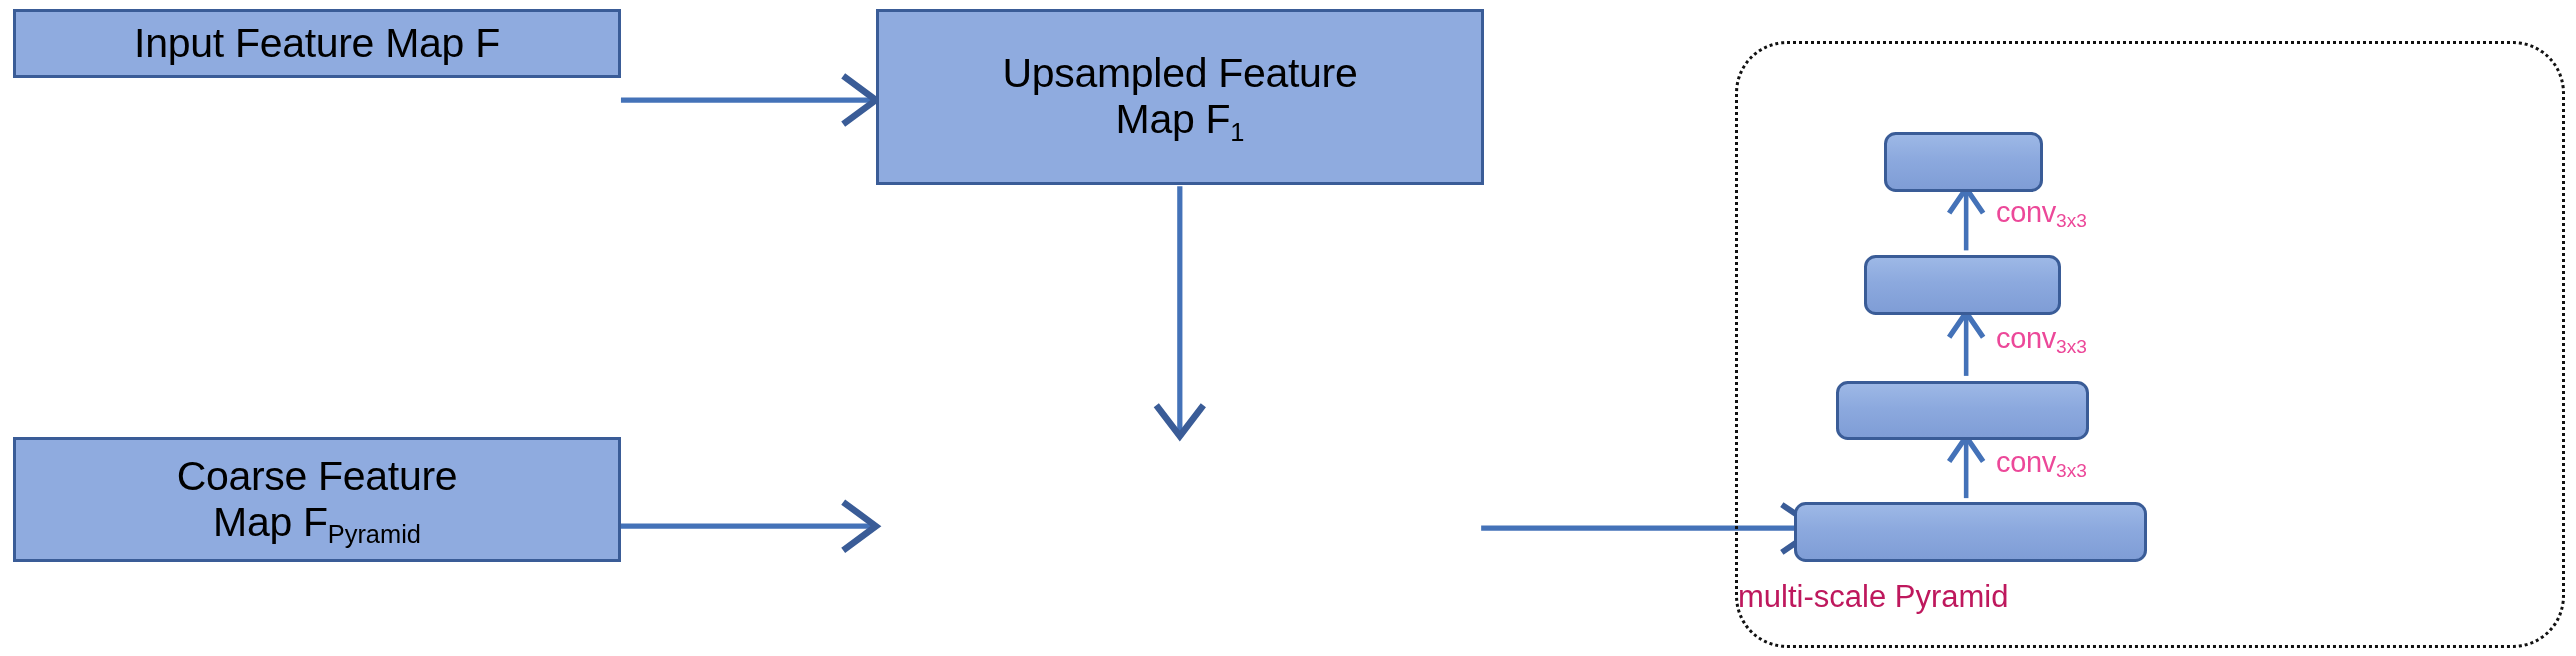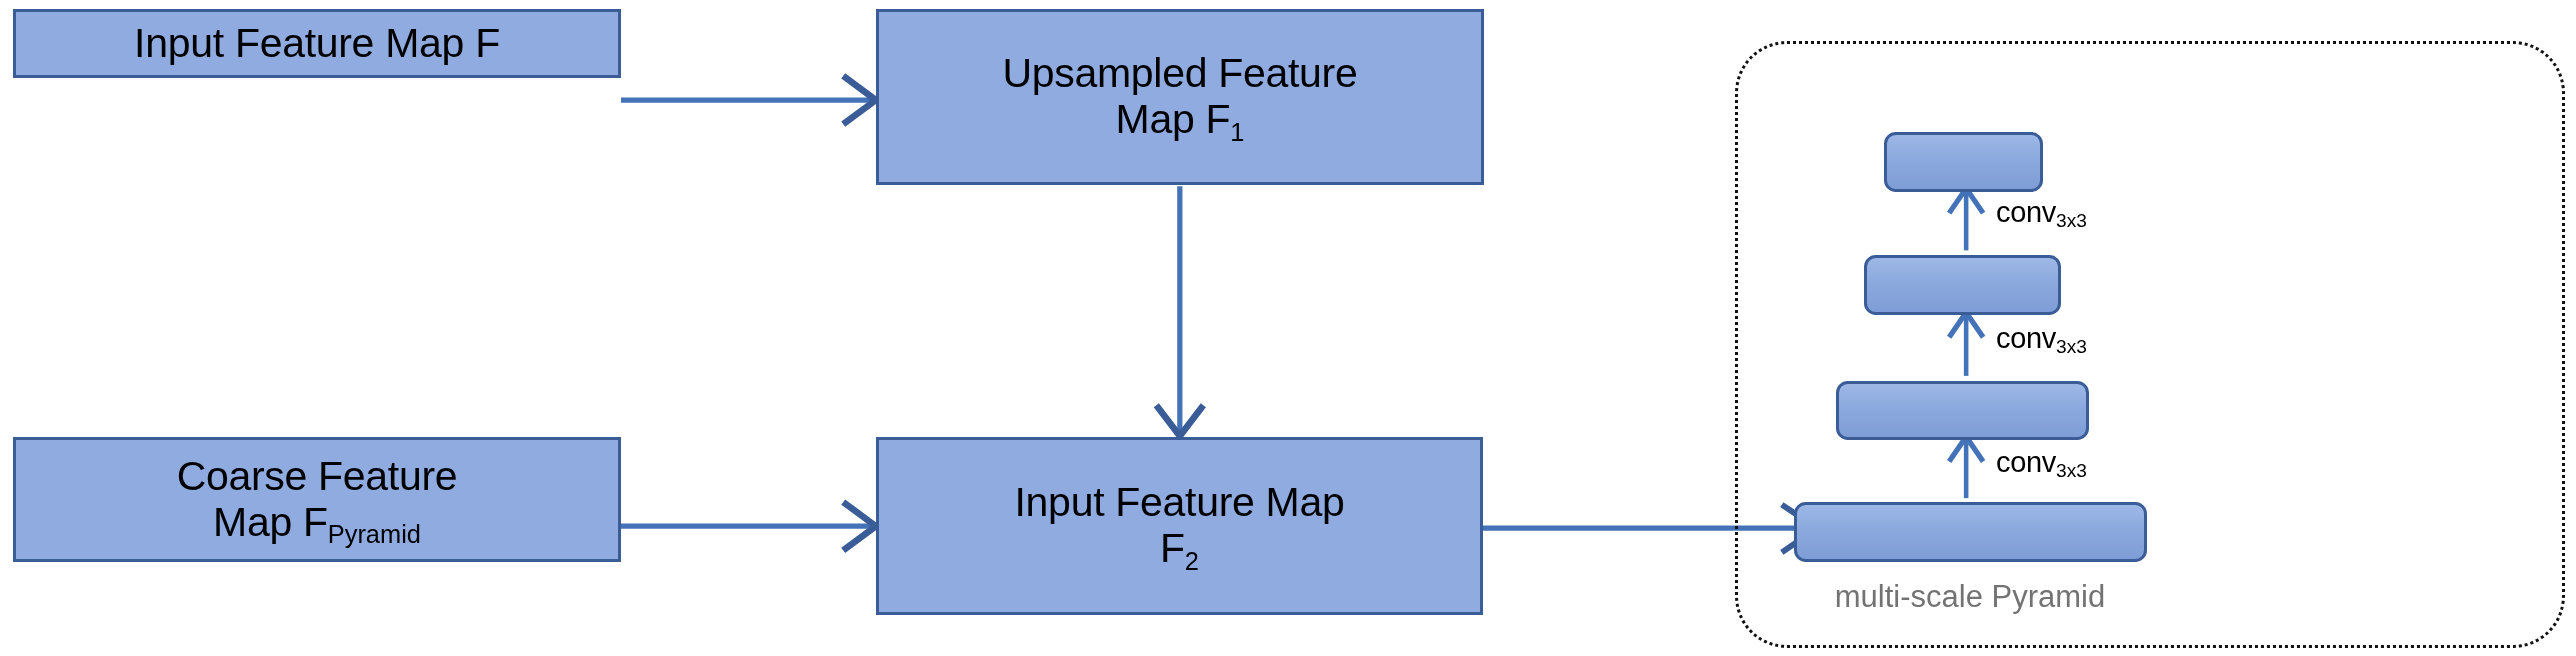--- a/index.html
+++ b/index.html
@@ -60,30 +60,30 @@
   .pyr-bar {
     position: absolute;
     box-sizing: border-box;
     border: 3.3px solid #3A5C97;
     border-radius: 11.8px;
     background: linear-gradient(180deg, #9DB8E6 0%, #8CA9DE 45%, #7F9DD6 100%);
   }
 
   .pyr-caption {
     position: absolute;
-    color: #737373;
+    color: #be185d;
     font-size: 31px;
     white-space: nowrap;
-    text-align: center;
+    text-align: left;
   }
 
   
   .conv-label {
     position: absolute;
-    color: #000000;
+    color: #ec4899;
     font-size: 29px;
     white-space: nowrap;
     letter-spacing: -0.3px;
   }
   .conv-label sub {
     font-size: 0.66em;
     top: 0.28em;
   }
 
   
@@ -148,26 +148,20 @@
     </span>
   </div>
 
   <div class="proc-box" style="left:13px; top:437px; width:608px; height:125px;align-items:center;">
     <span class="label">
       <span>Coarse Feature</span><br>
       <span>Map F</span><sub>Pyramid</sub>
     </span>
   </div>
 
-  <div class="proc-box" style="left:876px; top:437px; width:607px; height:178px;">
-    <span class="label">
-      <span>Input Feature Map</span><br>
-      <span>F</span><sub>2</sub>
-    </span>
-  </div>
 
   <div class="pyramid-group" style="left:1735px; top:41px; width:830px; height:607px;">
 
     <div class="pyr-bar" style="left:146px; top:88px; width:159px; height:60px;"></div>
 
     <div class="pyr-bar" style="left:126px; top:211px; width:197px; height:60px;"></div>
 
     <div class="pyr-bar" style="left:98px; top:337px; width:253px; height:59px;"></div>
 
     <div class="pyr-bar" style="left:56px; top:458px; width:353px; height:60px;"></div>

